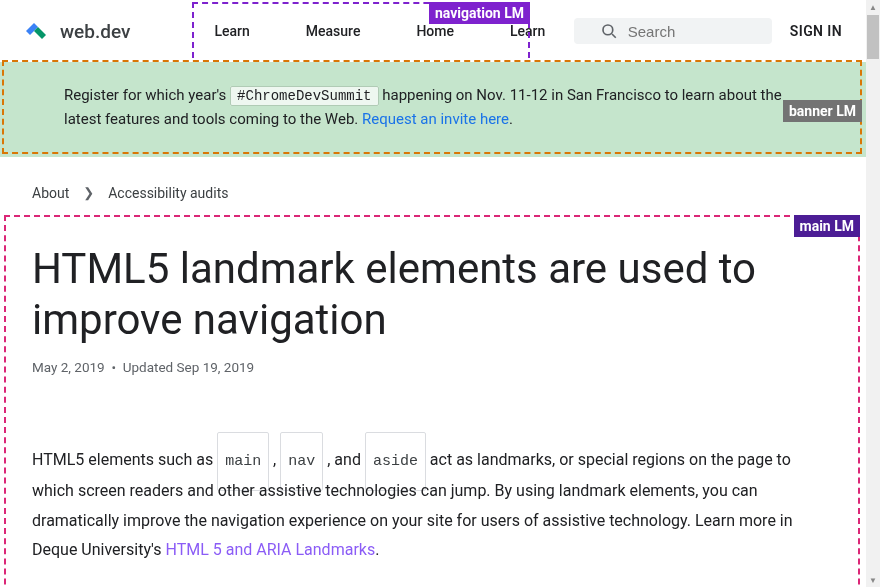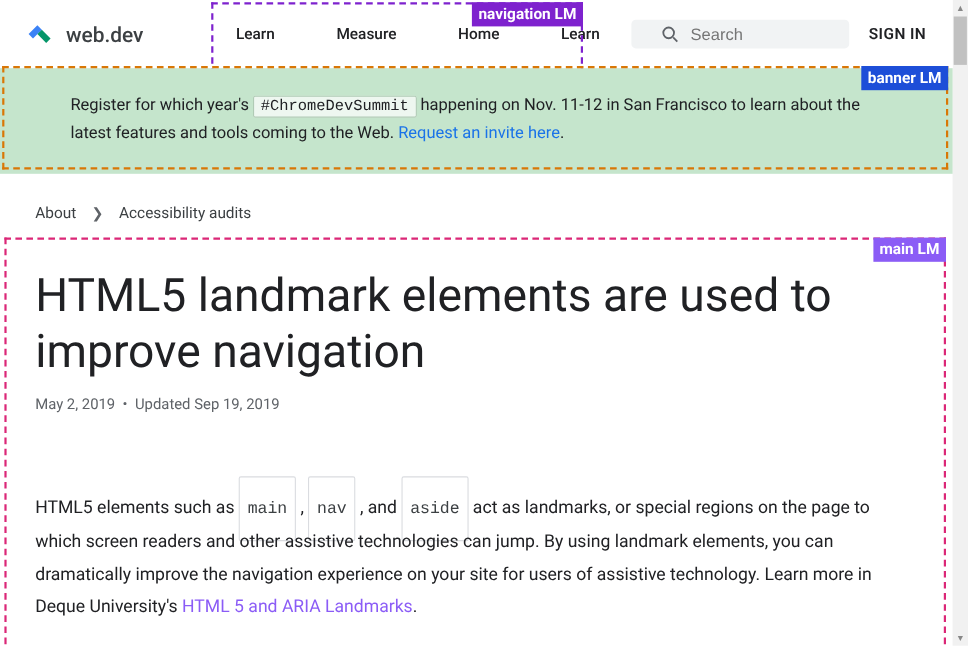--- a/index.html
+++ b/index.html
@@ -129,23 +129,23 @@
     right: -2px;
     font-size: 14px;
     font-weight: 700;
     color: #fff;
     padding: 3px 6px;
     white-space: nowrap;
   }
   .lm-nav { border-color: #7e22ce; }
   .lm-nav .lm-tag { background: #7e22ce; }
   .lm-banner { border-color: #d97706; }
-  .lm-banner .lm-tag { background: #1d4ed8; }
+  .lm-banner .lm-tag { background: #737373; margin-top: 40px; }
   .lm-main { border-color: #db2777; }
-  .lm-main .lm-tag { background: #8b5cf6; }
+  .lm-main .lm-tag { background: #4c1d95; }
 
   
   .banner {
     background: #c5e5cc;
     padding: 22px 64px 26px 64px;
     font-size: 15px;
     line-height: 1.55;
     color: #202124;
   }
   .hashtag {

